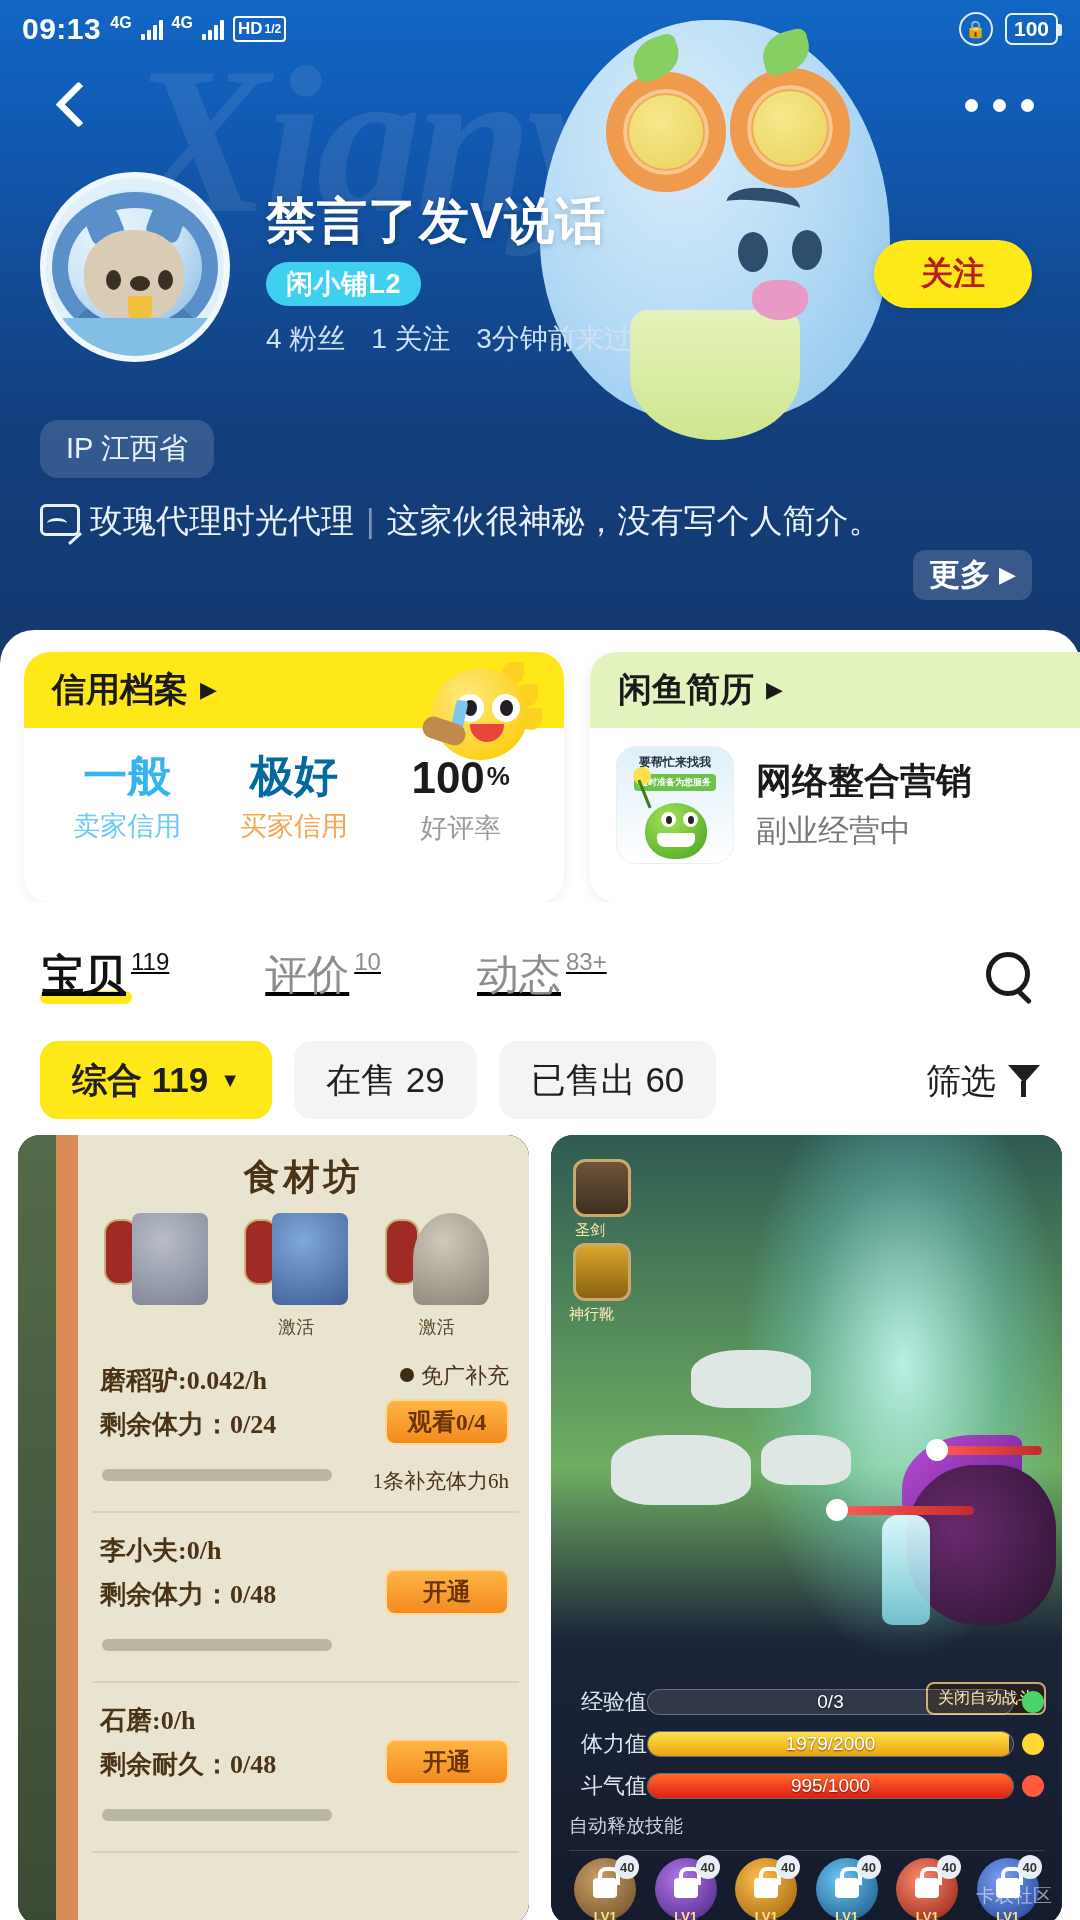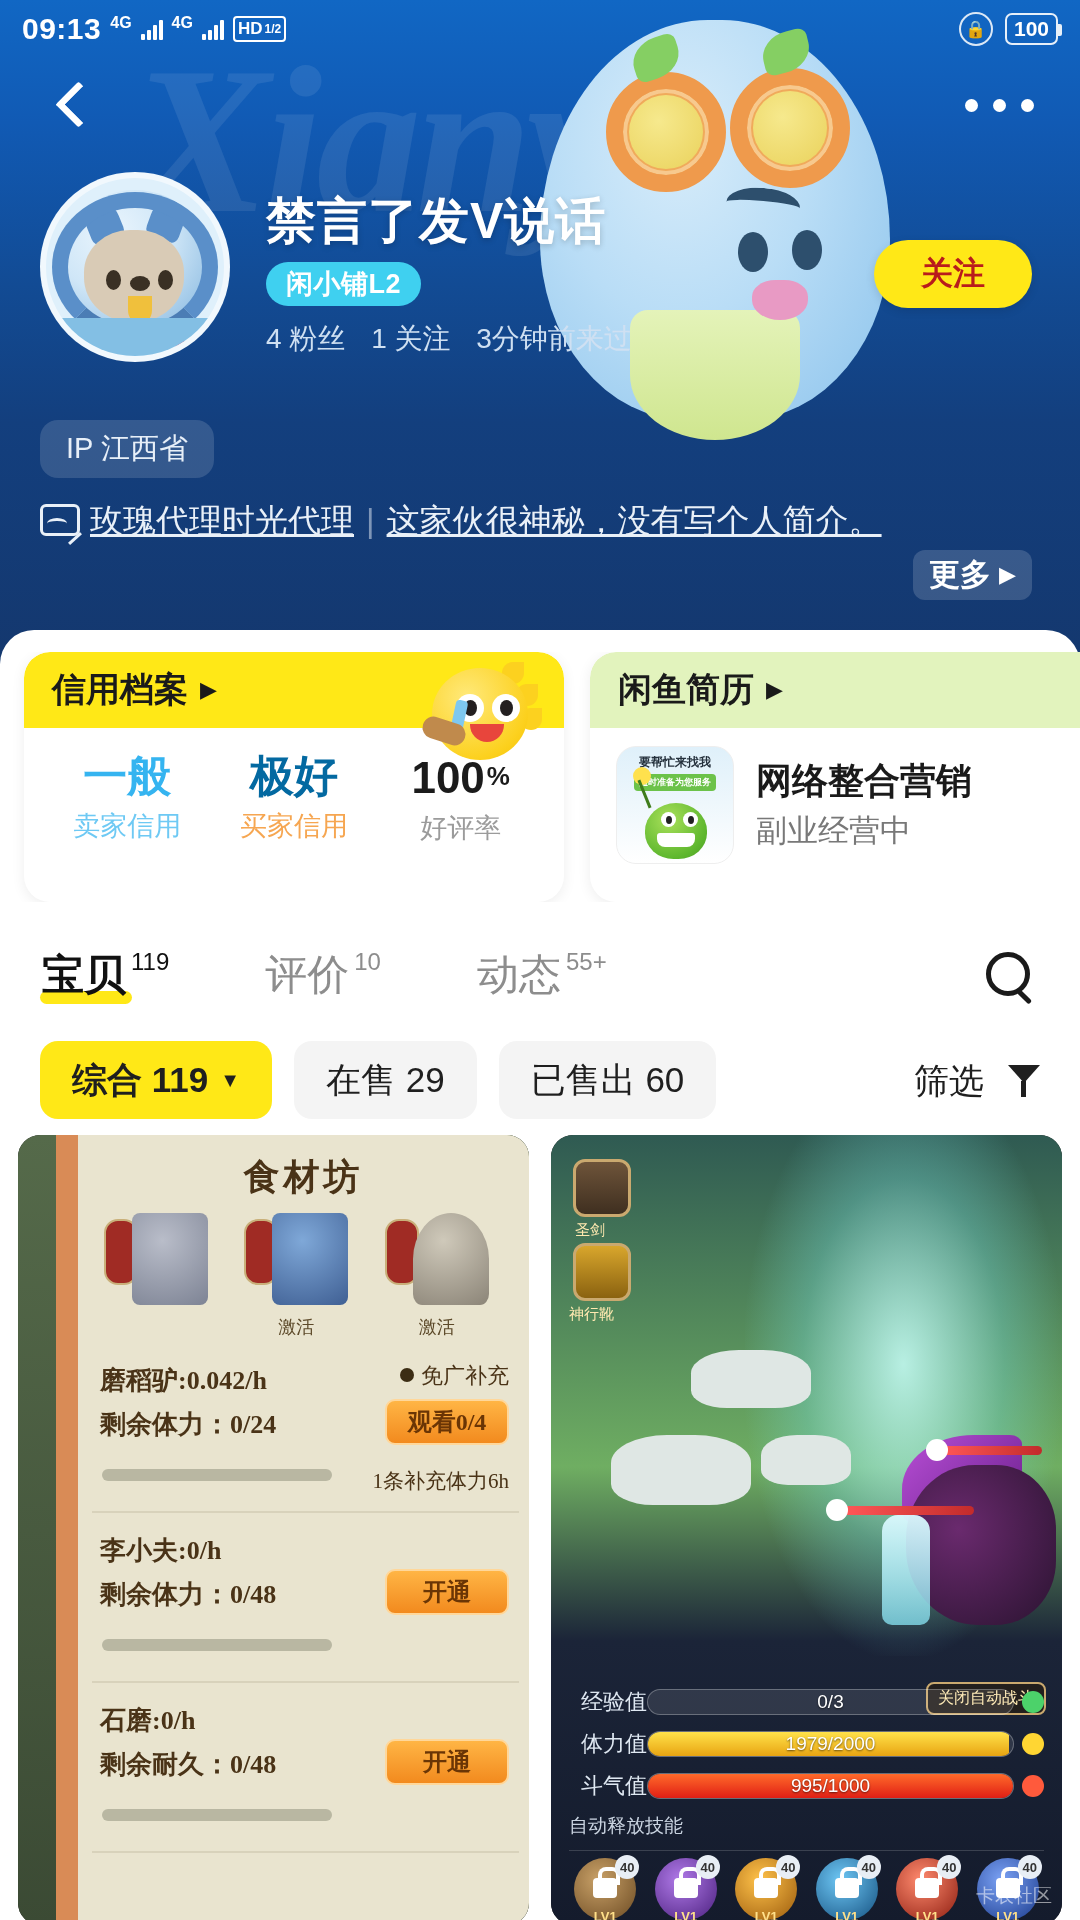--- a/index.html
+++ b/index.html
@@ -155,21 +155,21 @@
   }
 
   .ip-chip {
     position: absolute; left: 40px; top: 420px; height: 58px;
     background: rgba(255,255,255,.14); border-radius: 18px; padding: 0 26px;
     display: inline-flex; align-items: center; color: #e7eff8; font-size: 29px;
   }
 
   .bio {
     position: absolute; left: 40px; top: 495px; width: 1000px;
-    color: #e9f0f8; font-size: 33px; line-height: 52px; text-decoration: underline;
+    color: #e9f0f8; font-size: 33px; line-height: 52px;
   }
   .bio-ico {
     display: inline-block; width: 40px; height: 32px; vertical-align: -4px;
     border: 3px solid #e9f0f8; border-radius: 6px; position: relative; margin-right: 10px;
   }
   .bio-ico:before {
     content:""; position:absolute; left:4px; top:11px; width: 20px; height: 8px;
     border-top: 3px solid #e9f0f8; border-radius: 50% 50% 0 0;
   }
   .bio-ico:after {
@@ -256,21 +256,21 @@
   .rt-eye i { position:absolute; left:5px; top:4px; width:6px; height:8px; border-radius:50%; background:#222; display:block; }
   .rt-teeth { position: absolute; left: 40px; bottom: 16px; width: 38px; height: 14px; background: #fff; border-radius: 3px 3px 8px 8px; }
   .resume-txt .t1 { font-size: 36px; font-weight: 700; color: #1a1a1a; line-height: 46px; }
   .resume-txt .t2 { font-size: 31px; color: #787878; margin-top: 6px; }
 
   
   .tabs {
     position: absolute; left: 0; top: 290px; width: 1080px; height: 110px;
     display: flex; align-items: center; padding: 0 42px;
   }
-  .tab { position: relative; margin-right: 96px; cursor: pointer; display: flex; align-items: flex-start; }
+  .tab { position: relative; margin-right: 96px; cursor: pointer; display: flex; align-items: flex-start; text-decoration: underline; }
   .tab .tl { font-size: 42px; color: #8d8d8d; line-height: 50px; }
   .tab .tc { font-size: 24px; color: #8d8d8d; margin-left: 5px; margin-top: -2px; }
   .tab.on .tl { color: #111; font-weight: 700; }
   .tab.on .tc { color: #111; }
   .tab.on:after {
     content:""; position:absolute; left: -2px; bottom: -4px; width: 92px; height: 13px;
     background: #ffe817; border-radius: 7px; z-index: -1;
   }
   .search-ico {
     position: absolute; right: 46px; top: 30px; width: 50px; height: 50px; cursor: pointer;
@@ -291,21 +291,21 @@
   }
   .chip {
     height: 78px; border-radius: 18px; background: #f4f4f4; padding: 0 32px;
     display: inline-flex; align-items: center; gap: 12px; margin-right: 22px;
     font-size: 35px; color: #1f1f1f; cursor: pointer;
   }
   .chip.on { background: #ffe817; font-weight: 700; }
   .chip .car { font-size: 20px; }
   .filter-btn {
     position: absolute; right: 40px; top: 12px; height: 78px;
-    display: inline-flex; align-items: center; gap: 24px;
+    display: inline-flex; align-items: center; gap: 12px;
     font-size: 35px; color: #1f1f1f; cursor: pointer;
   }
   .funnel { width: 32px; height: 36px; position: relative; }
   .funnel:before {
     content:""; position:absolute; left:0; top:2px; width: 0; height: 0;
     border-left: 16px solid transparent; border-right: 16px solid transparent;
     border-top: 18px solid #1f1f1f;
   }
   .funnel:after {
     content:""; position:absolute; left:13px; top:18px; width: 5px; height: 16px; background:#1f1f1f;
@@ -609,21 +609,21 @@
       <div class="tab on">
         <span class="tl">宝贝</span>
         <span class="tc">119</span>
       </div>
       <div class="tab">
         <span class="tl">评价</span>
         <span class="tc">10</span>
       </div>
       <div class="tab">
         <span class="tl">动态</span>
-        <span class="tc">55+</span>
+        <span class="tc">83+</span>
       </div>
       <div class="search-ico"></div>
     </div>
 
     <div class="chips">
       <div class="chip on">
         <span>综合 119</span>
         <span class="car">▼</span>
       </div>
       <div class="chip">

